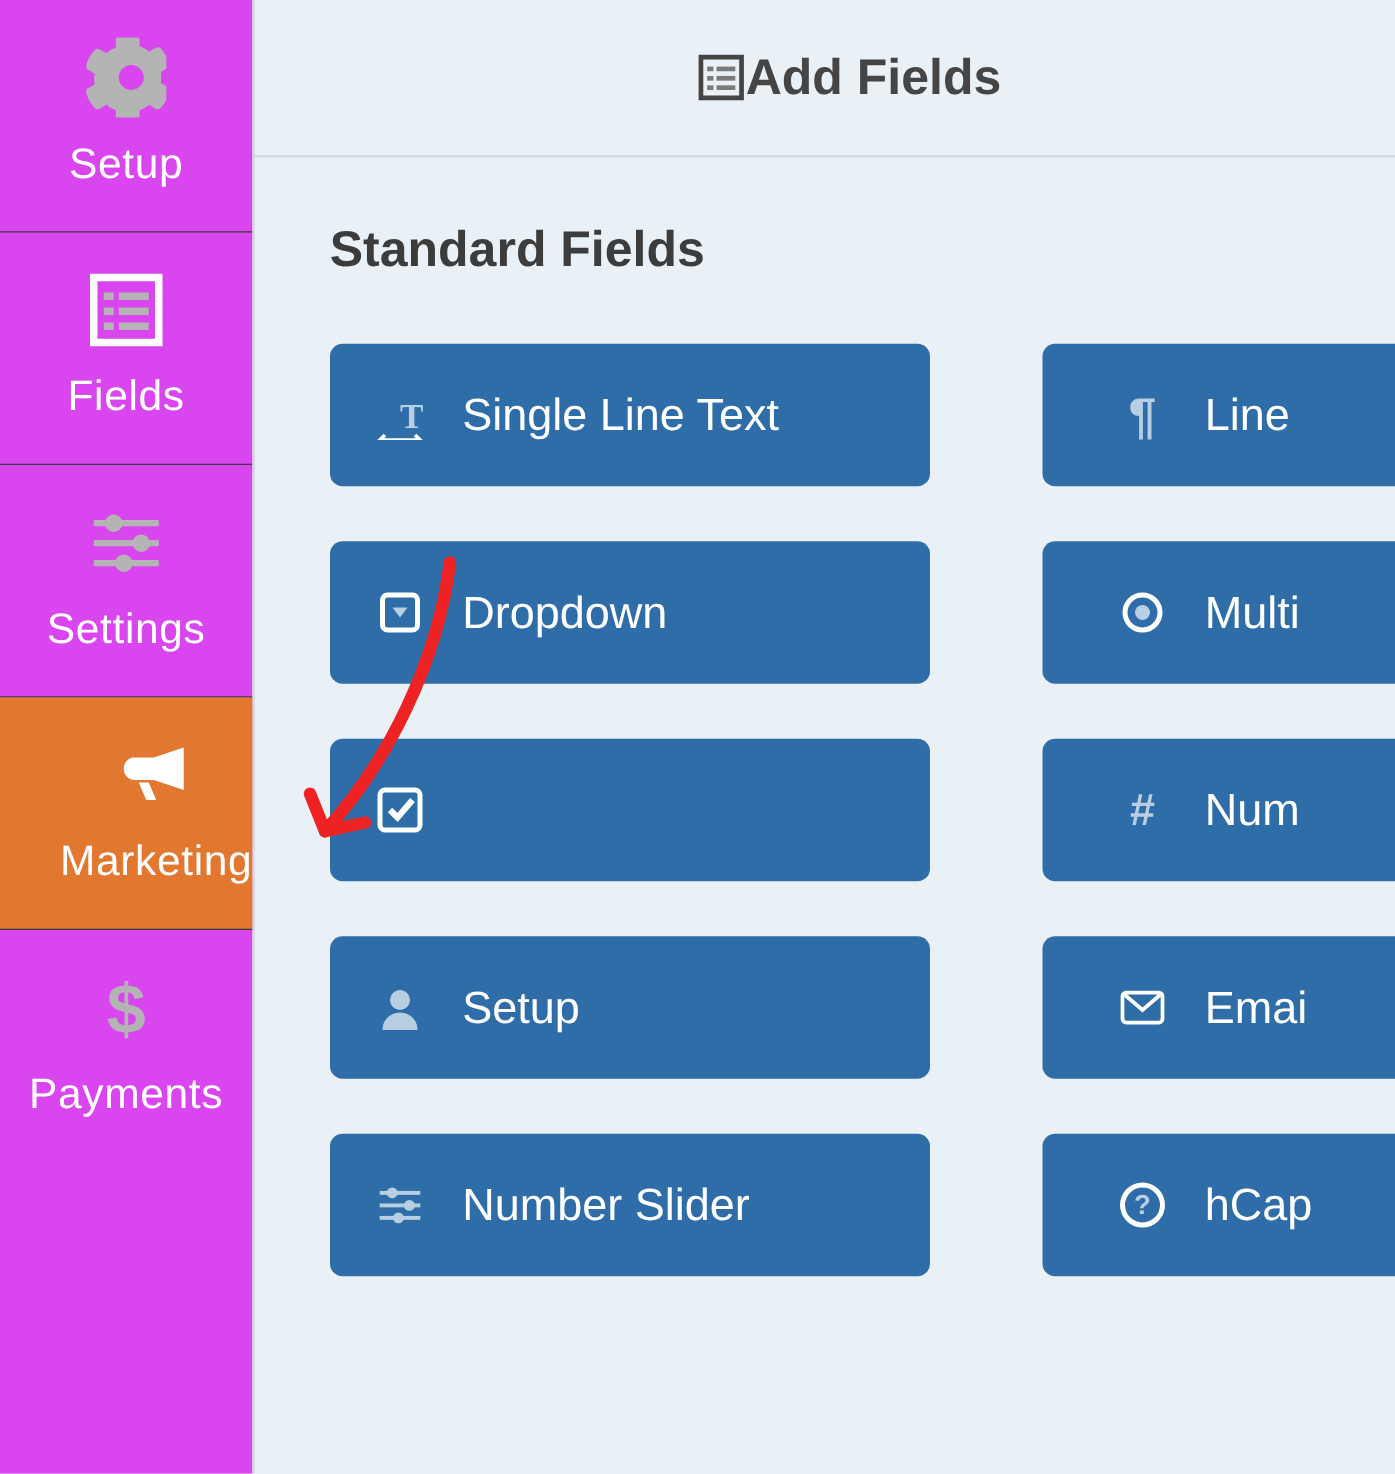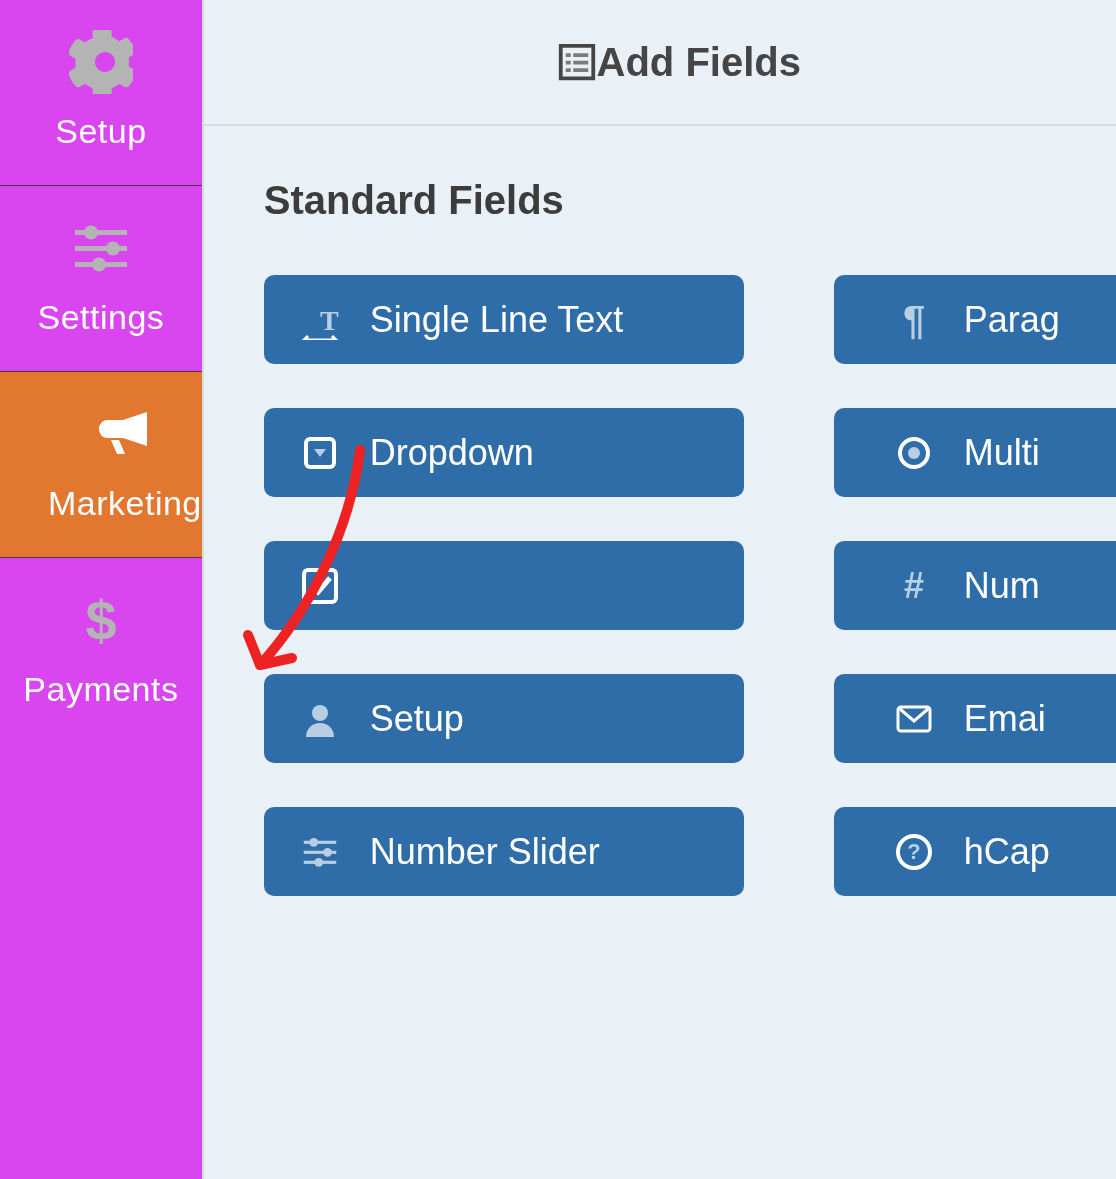--- a/index.html
+++ b/index.html
@@ -33,21 +33,21 @@
   .tab.inactive { background: #e5e7ea; color: #555; border-left: 2px solid #d4dce2; }
   .tab svg { width: 40px; height: 40px; fill: #7b7b7b; }
 
   
   .content { padding: 52px 60px; }
   .section-title { font-size: 40px; font-weight: 700; color: #3c3c3c; margin-bottom: 52px; }
 
   .field-grid { display: grid; grid-template-columns: 480px 480px; gap: 44px 90px; }
   .field-btn {
     background: #2f6da8; color: #fff; border-radius: 10px;
-    height: 89px; display: flex; align-items: center; gap: 30px;
+    height: 114px; display: flex; align-items: center; gap: 30px;
     padding: 0 36px; font-size: 36px; font-weight: 500; cursor: pointer;
     overflow: hidden; white-space: nowrap;
   }
   .field-btn svg { width: 40px; height: 40px; fill: #b8cee3; flex-shrink: 0; }
   .field-label { flex-shrink: 0; }
 
   
   .arrow { position: absolute; left: 230px; top: 440px; width: 180px; height: 260px; pointer-events: none; }
   .arrow svg { width: 100%; height: 100%; overflow: visible; }
 </style>
@@ -125,20 +125,28 @@
     <span class="icon">
         <svg viewBox="0 0 64 64">
           <use href="#gear-icon"></use>
         </svg>
       </span>
     <span class="side-label">Setup</span>
   </div>
   <div class="side-item">
     <span class="icon">
         <svg viewBox="0 0 64 64">
+          <use href="#list-box-icon"></use>
+        </svg>
+      </span>
+    <span class="side-label">Fields</span>
+  </div>
+  <div class="side-item">
+    <span class="icon">
+        <svg viewBox="0 0 64 64">
           <use href="#sliders-icon"></use>
         </svg>
       </span>
     <span class="side-label">Settings</span>
   </div>
   <div class="side-item active">
     <span class="icon">
         <svg viewBox="0 0 64 64">
           <use href="#megaphone-icon"></use>
         </svg>
@@ -176,21 +184,21 @@
       <div class="field-btn">
         <svg viewBox="0 0 40 40">
             <use href="#text-width-icon"></use>
           </svg>
         <span class="field-label">Single Line Text</span>
       </div>
       <div class="field-btn" style="padding-left:60px;">
         <svg viewBox="0 0 40 40">
             <use href="#paragraph-icon"></use>
           </svg>
-        <span class="field-label">Parag</span>
+        <span class="field-label">Line</span>
       </div>
       <div class="field-btn">
         <svg viewBox="0 0 40 40">
             <use href="#caret-square-icon"></use>
           </svg>
         <span class="field-label">Dropdown</span>
       </div>
       <div class="field-btn" style="padding-left:60px;">
         <svg viewBox="0 0 40 40">
             <use href="#radio-dot-icon"></use>

